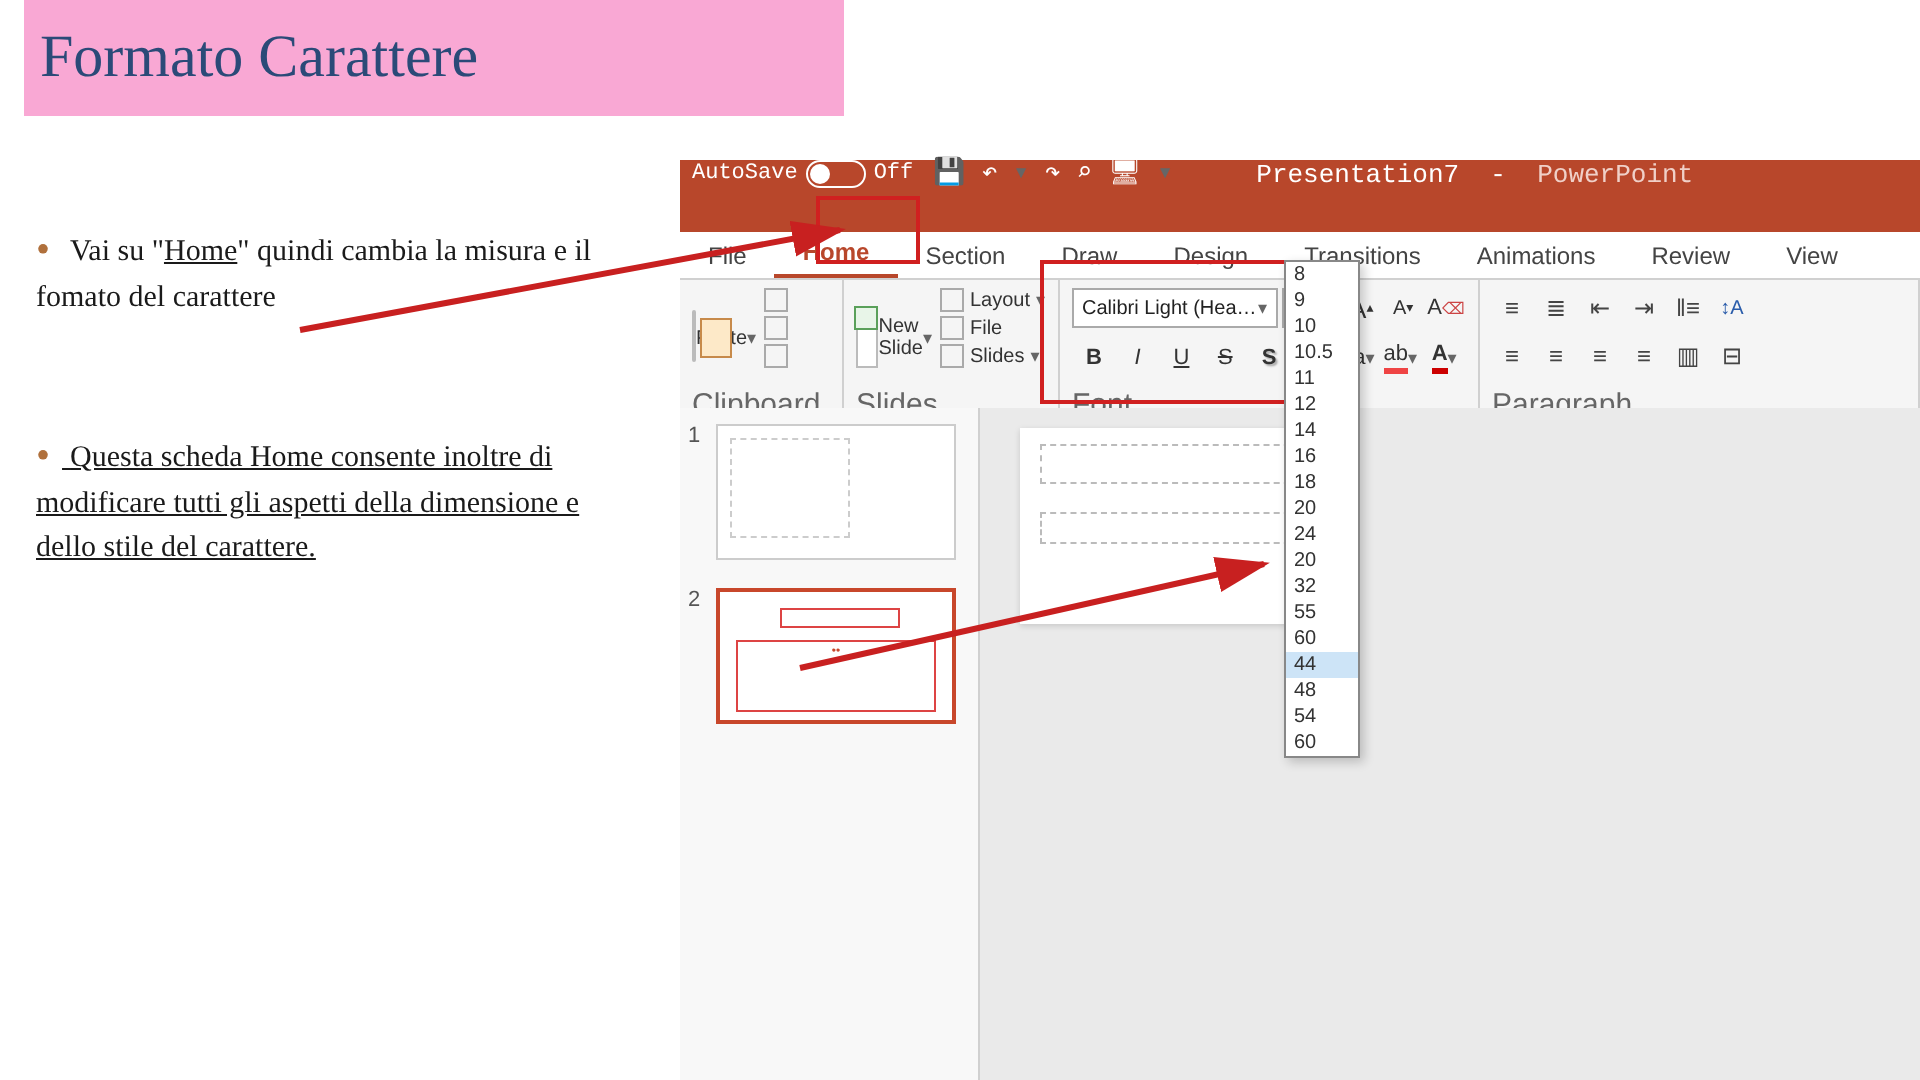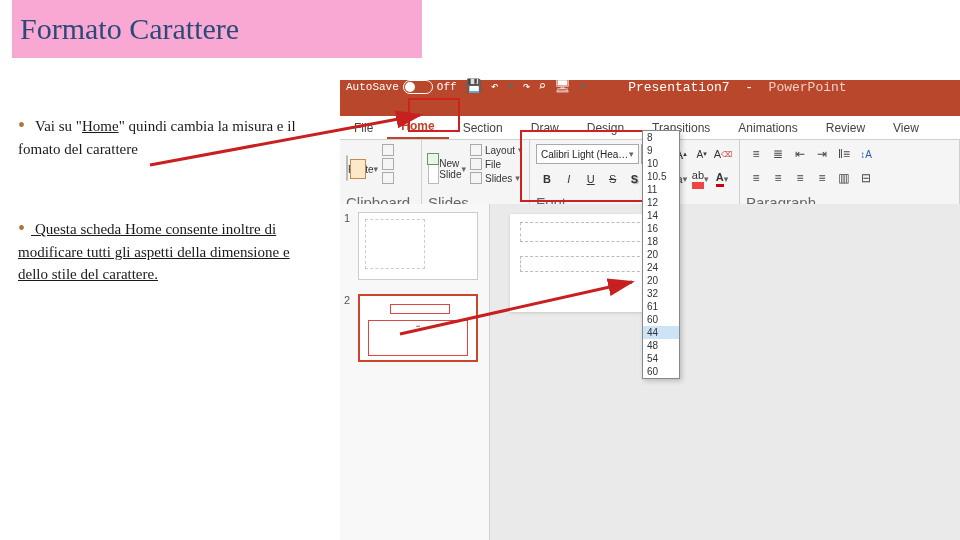--- a/index.html
+++ b/index.html
@@ -54,21 +54,21 @@
   .font-name { width: 104px; height: 20px; border: 1px solid #aaa; background: #fff; font-size: 10px; padding: 2px 4px; display: flex; align-items: center; justify-content: space-between; }
   .font-size { width: 30px; height: 20px; border: 1px solid #aaa; background: #fff; font-size: 10px; padding: 2px 3px; display: flex; align-items: center; justify-content: space-between; }
   .font-btn { width: 20px; height: 20px; display: flex; align-items: center; justify-content: center; font-size: 11px; color: #333; border: 1px solid transparent; }
   .font-row2 { display: flex; gap: 0; align-items: center; }
   .font-row2 .font-btn { width: 22px; height: 22px; }
   .font-row2 .b { font-weight: bold; }
   .font-row2 .i { font-style: italic; }
   .font-row2 .u { text-decoration: underline; }
   .font-row2 .s { text-decoration: line-through; }
   .color-underline { border-bottom: 3px solid #c00; padding-bottom: 1px; font-weight: bold; }
-  .highlight-underline { border-bottom: 7px solid #ef4444; padding-bottom: 1px; }
+  .highlight-underline { border-bottom: 3px solid #ef4444; padding-bottom: 1px; }
   
   .para-body { display: flex; flex-direction: column; gap: 4px; }
   .para-row { display: flex; gap: 2px; }
   .para-btn { width: 20px; height: 20px; display: flex; align-items: center; justify-content: center; font-size: 12px; color: #444; }
   
   .workspace { position: absolute; top: 124px; left: 0; right: 0; bottom: 0; display: flex; background: #eaeaea; }
   .thumb-panel { width: 150px; background: #f8f8f8; border-right: 1px solid #d0d0d0; padding: 8px 4px; }
   .thumb-wrap { display: flex; gap: 4px; margin-bottom: 14px; }
   .thumb-num { font-size: 11px; color: #555; width: 10px; }
   .thumb { width: 120px; height: 68px; background: #fff; border: 1px solid #ccc; position: relative; }
@@ -280,21 +280,21 @@
       <div class="opt">10.5</div>
       <div class="opt">11</div>
       <div class="opt">12</div>
       <div class="opt">14</div>
       <div class="opt">16</div>
       <div class="opt">18</div>
       <div class="opt">20</div>
       <div class="opt">24</div>
       <div class="opt">20</div>
       <div class="opt">32</div>
-      <div class="opt">61</div>
+      <div class="opt">55</div>
       <div class="opt">60</div>
       <div class="opt sel">44</div>
       <div class="opt">48</div>
       <div class="opt">54</div>
       <div class="opt">60</div>
     </div>
 
   <div class="red-box1 home-box"></div>
   <div class="red-box1 font-box"></div>
 

